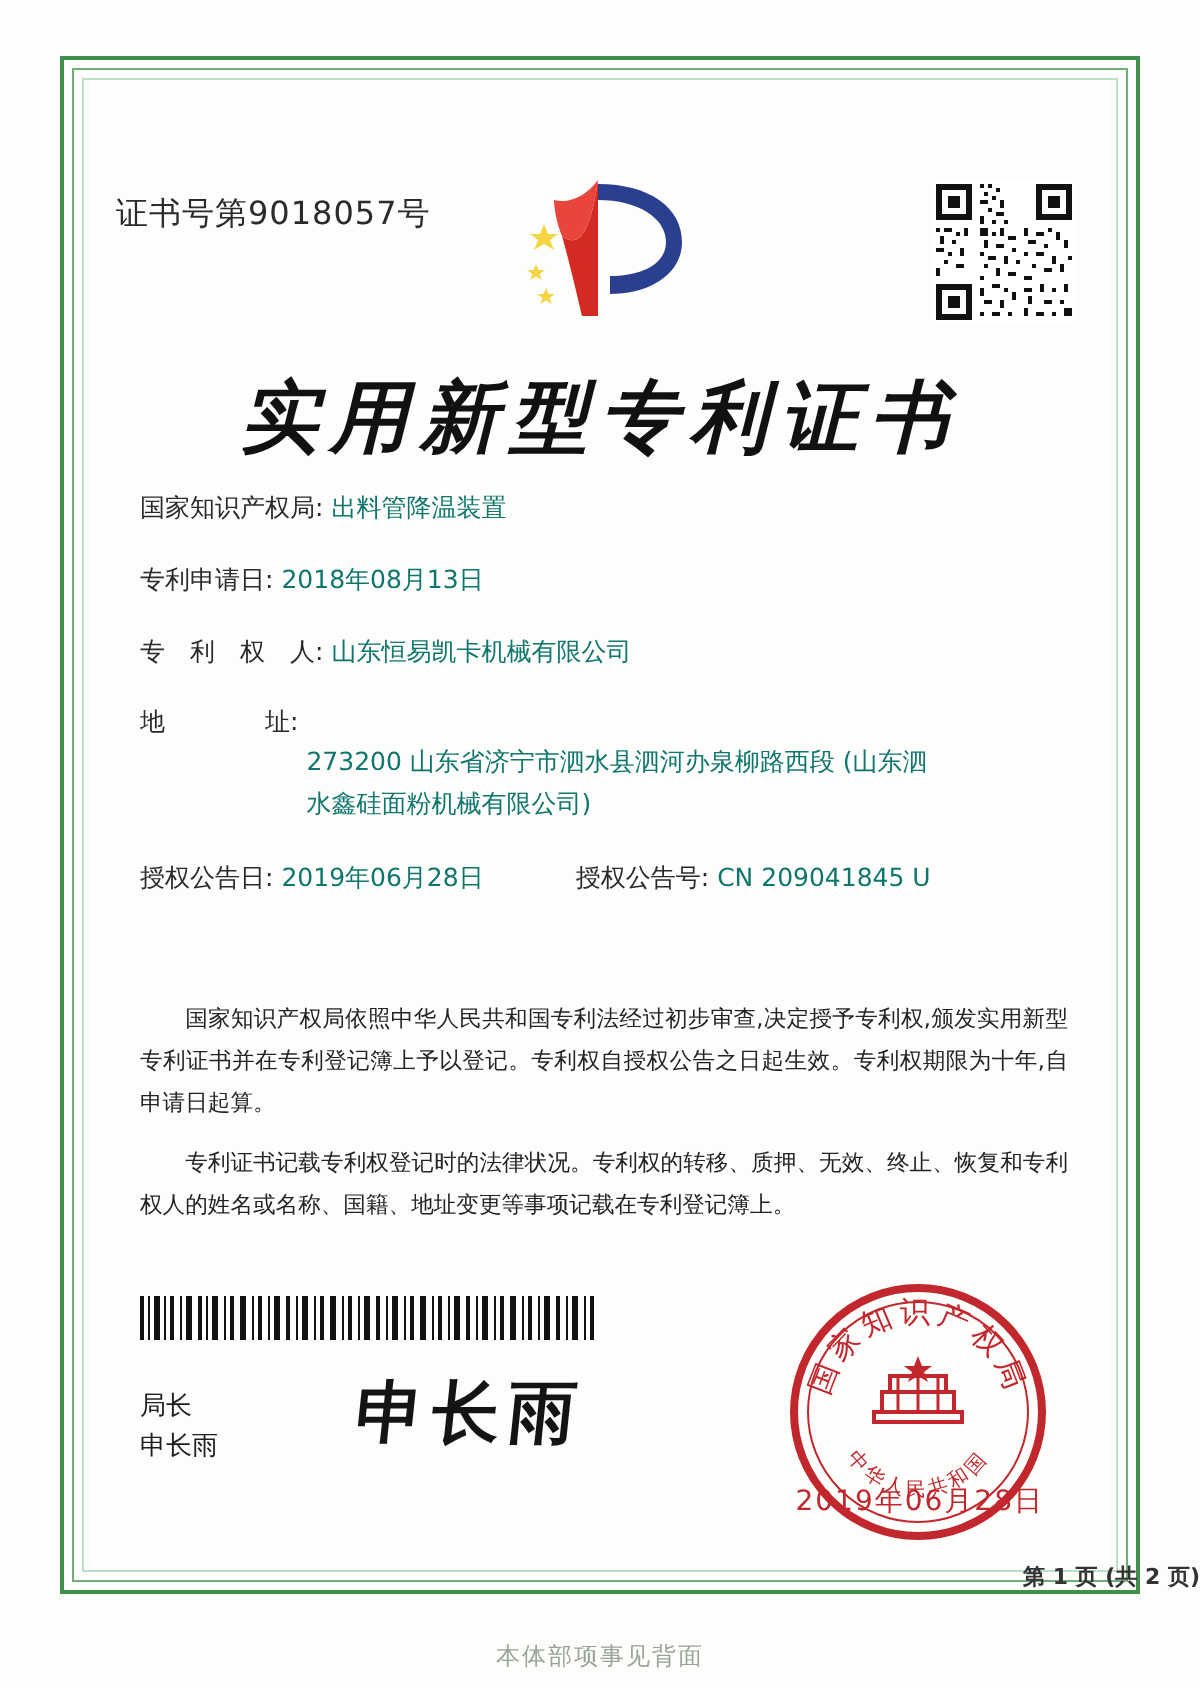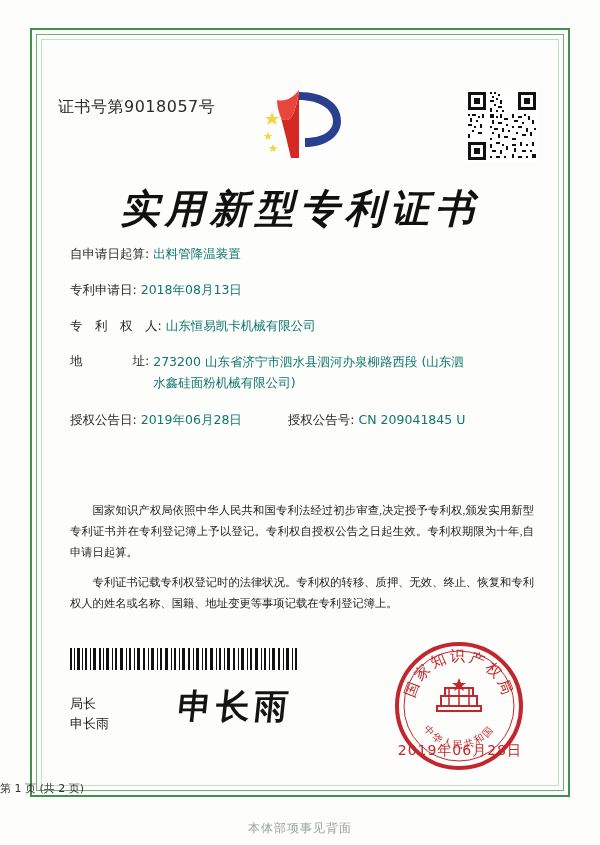--- a/index.html
+++ b/index.html
@@ -142,21 +142,20 @@
   
   .paras {
     position: absolute;
     left: 70px;
     right: 66px;
     top: 500px;
     font-size: 11.3px;
     line-height: 1.85;
     color: #232323;
     text-align: justify;
-    font-family: Liberation Serif, serif;
   }
   .paras p {
     margin: 0 0 9px 0;
     text-indent: 2em;
   }
 
   
   .barcode {
     position: absolute;
     left: 70px;
@@ -203,23 +202,24 @@
     letter-spacing: 1px;
     font-family: "DejaVu Sans", sans-serif;
   }
 
   
   .page-no {
     position: absolute;
     left: 0;
     right: 0;
     top: 781px;
-    text-align: left;
+    text-align: right;
     font-size: 11px;
     color: #333;
+    font-weight: bold;
   }
   .bottom-note {
     position: absolute;
     left: 0;
     right: 0;
     top: 820px;
     text-align: center;
     font-size: 12px;
     color: #9aa39a;
     letter-spacing: 1px;
@@ -341,34 +341,34 @@
         <rect x="30" y="33" width="1" height="1"></rect>
           <rect x="33" y="32" width="2" height="2"></rect>
       </g>
     </svg>
   </div>
 
   <div class="title">实用新型专利证书</div>
 
   <div class="fields">
     <div class="field-row">
-      <span class="field-label">自申请日起算:</span>
+      <span class="field-label">国家知识产权局:</span>
       <span class="field-value">出料管降温装置</span>
     </div>
     <div class="field-row">
       <span class="field-label">专利申请日:</span>
       <span class="field-value">2018年08月13日</span>
     </div>
     <div class="field-row">
       <span class="field-label">专　利　权　人:</span>
       <span class="field-value">山东恒易凯卡机械有限公司</span>
     </div>
     <div class="field-row addr">
       <span class="field-label">地　　　　址:</span>
-      <span class="field-value" style="white-space: pre-line;">273200 山东省济宁市泗水县泗河办泉柳路西段 (山东泗
+      <span class="field-value" style="white-space: pre-line; margin-top: 19px;">273200 山东省济宁市泗水县泗河办泉柳路西段 (山东泗
 水鑫硅面粉机械有限公司)</span>
     </div>
     <div class="field-row">
       <div class="pair">
         <span class="field-label">授权公告日:</span>
         <span class="field-value">2019年06月28日</span>
         <span class="second">授权公告号:</span>
         <span class="field-value">CN 209041845 U</span>
       </div>
     </div>

